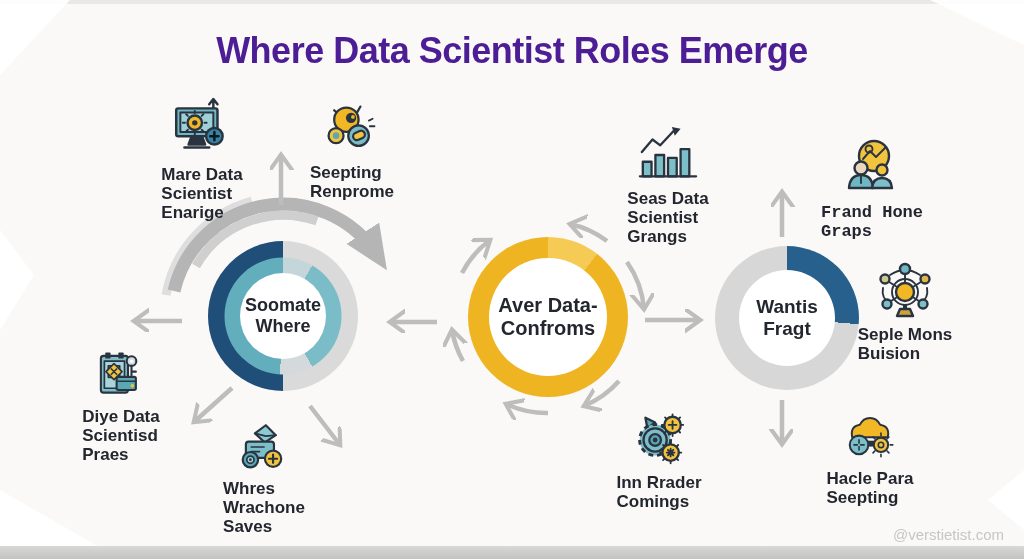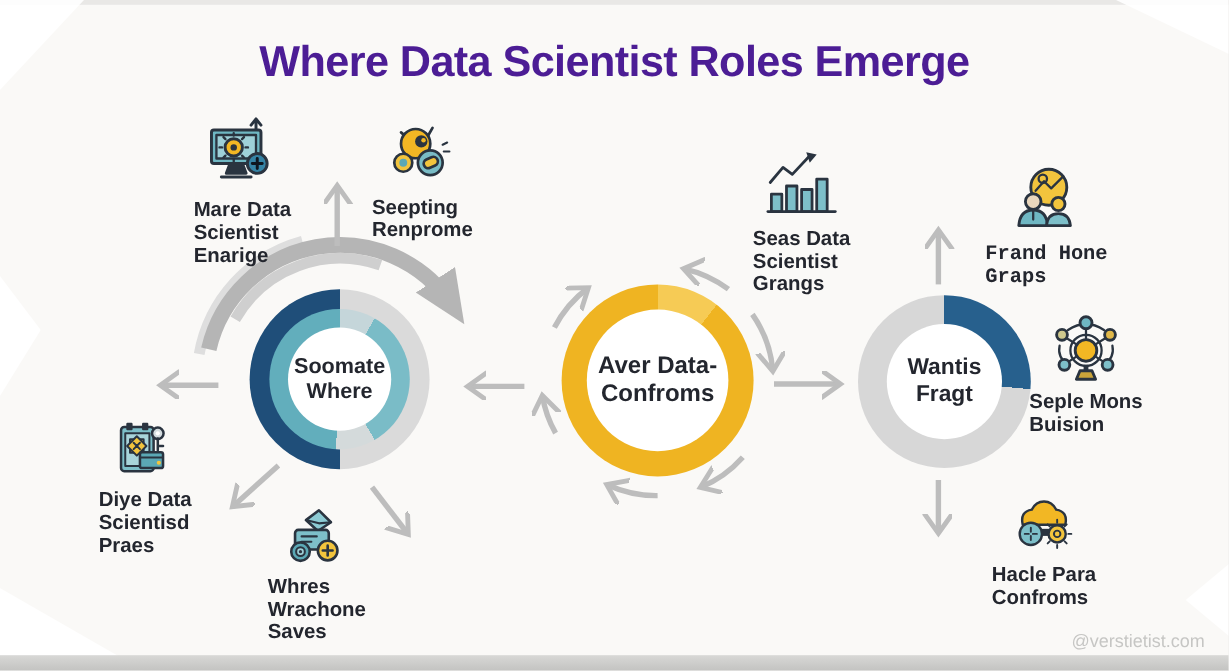--- a/index.html
+++ b/index.html
@@ -194,23 +194,40 @@
       <rect class="st" x="41" y="20" width="9" height="7" fill="#2a3440"></rect>
       <path class="st" d="M11,30q-3,-13 9,-15q4,-8 12,-8t12,8q12,2 9,15z" fill="#f2b724"></path>
       <rect x="27" y="34" width="10" height="7" fill="#2a3440"></rect>
       <path class="st nf th" d="M45,28v-3M45,50v3M34,39h-3M56,39h3M37.6,31.6l-2,-2M52.4,46.4l2,2M37.6,46.4l-2,2M52.4,31.6l2,-2"></path>
       <circle class="st" cx="45" cy="39" r="8.5" fill="#f2c43d"></circle>
       <circle class="st nf th" cx="45" cy="39" r="3.2"></circle>
       <circle class="st" cx="19" cy="39" r="11" fill="#7dbfc9"></circle>
       <path class="st nf th" d="M19,33v4M19,41v4M13,39h4M21,39h4"></path>
     </svg>
     <div class="node-label">Hacle Para
-Confroms</div>
-  </div>
-
+Seepting</div>
+  </div>
+
+  <div class="node" id="n7">
+    <svg class="ic" width="62" height="62" viewBox="0 0 64 64">
+      <path class="st" d="M18,10l10,5l-8,6z" fill="#5ba8b5"></path>
+      <circle cx="28" cy="33" r="16" fill="#7dbfc9" stroke="#2a3440" stroke-width="3" stroke-dasharray="5 4"></circle>
+      <circle class="st" cx="28" cy="33" r="12" fill="#7dbfc9"></circle>
+      <circle class="st" cx="28" cy="33" r="6" fill="#5ba8b5"></circle>
+      <circle cx="28" cy="33" r="2.5" fill="#2a3440"></circle>
+      <path class="st nf th" d="M46,9v-2.5M46,26.5v2.5M37.5,17.5h-2.5M54.5,17.5h2.5M40,11.5l-1.8,-1.8M52,23.5l1.8,1.8M40,23.5l-1.8,1.8M52,11.5l1.8,-1.8"></path>
+      <circle class="st" cx="46" cy="17.5" r="8.5" fill="#f2c43d"></circle>
+      <path class="st nf th" d="M46,13.5v8M42,17.5h8"></path>
+      <path class="st nf th" d="M44,37.5v-2.5M44,54.5v2.5M35.5,46h-2.5M52.5,46h2.5M38,40l-1.8,-1.8M50,52l1.8,1.8M38,52l-1.8,1.8M50,40l1.8,-1.8"></path>
+      <circle class="st" cx="44" cy="46" r="8.5" fill="#f2c43d"></circle>
+      <path class="st nf th" d="M44,42v8M40,46h8M41.2,43.2l5.6,5.6M46.8,43.2l-5.6,5.6"></path>
+    </svg>
+    <div class="node-label">Inn Rrader
+Comings</div>
+  </div>
 
 
   <div class="node" id="n9">
     <svg class="ic" width="58" height="58" viewBox="0 0 64 64">
       <polygon class="st" points="22,17 34,8 45,19 33,27" fill="#8ccad3"></polygon>
       <path class="st nf th" d="M22,17l12,3l11,-1"></path>
       <rect class="st" x="12" y="26" width="31" height="18" rx="3" fill="#7dbfc9"></rect>
       <path class="st nf th" d="M18,32h14M18,37h9"></path>
       <circle class="st" cx="17" cy="46" r="8.5" fill="#5ba8b5"></circle>
       <circle class="st th" cx="17" cy="46" r="4" fill="#9ed0d8"></circle>

